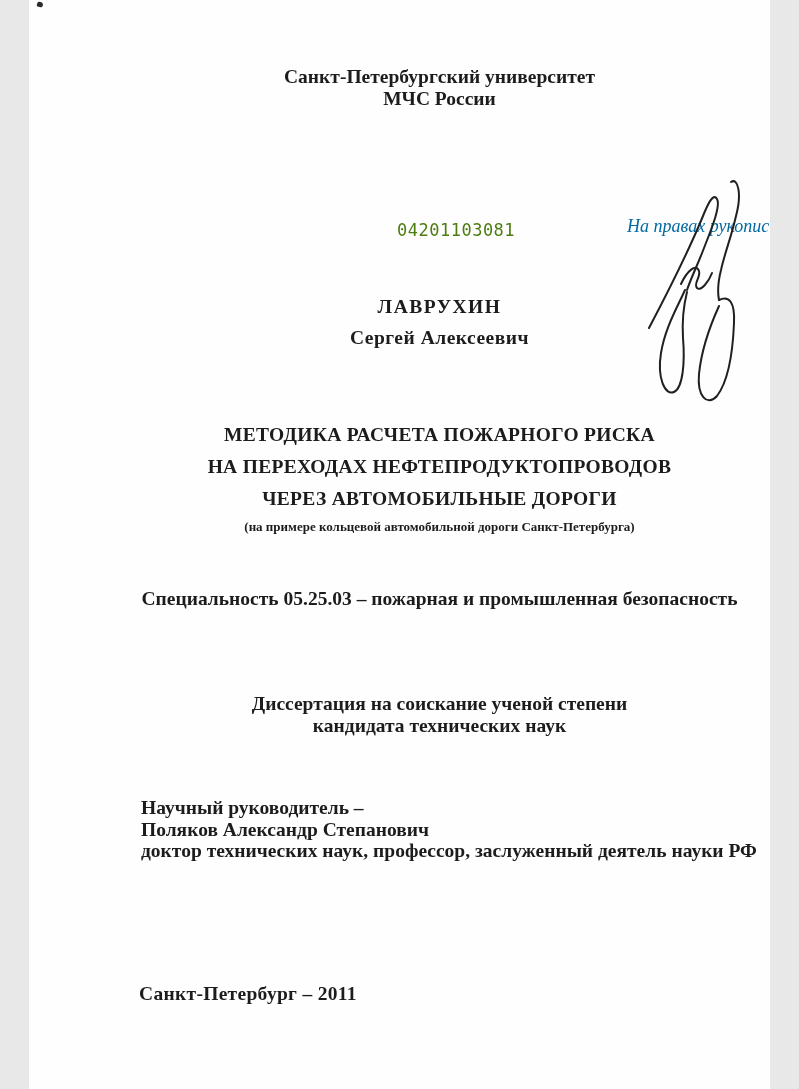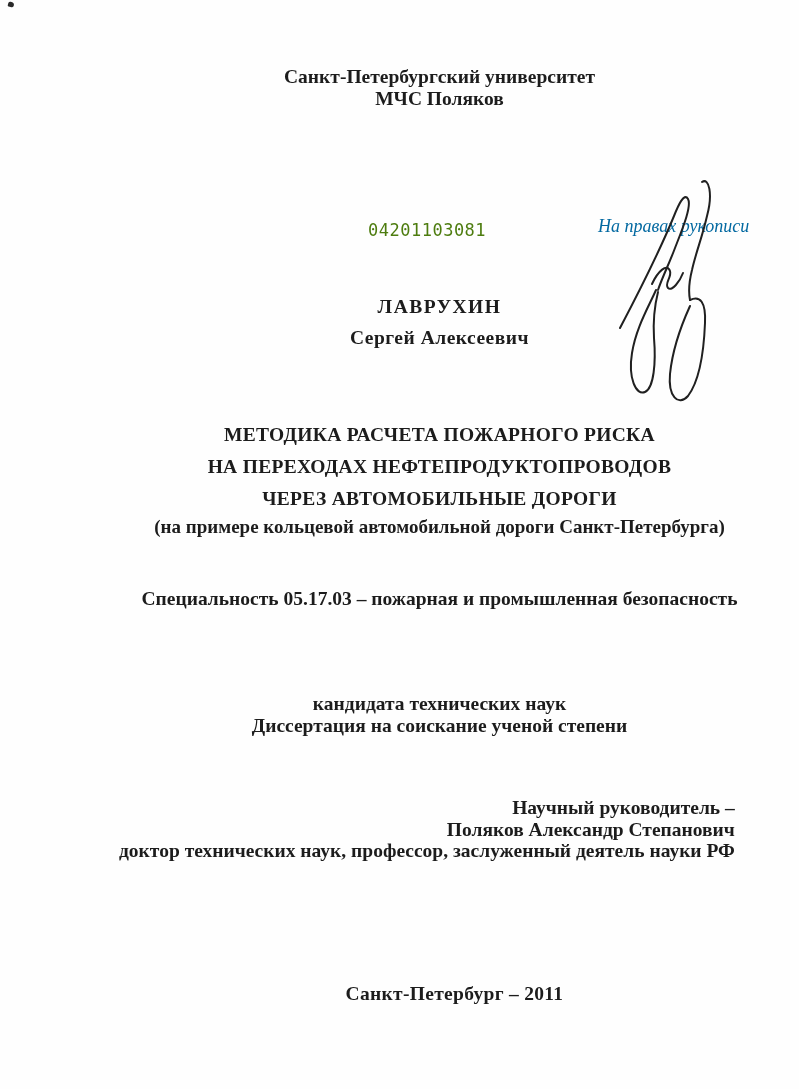--- a/index.html
+++ b/index.html
@@ -1,18 +1,18 @@
 <!DOCTYPE html>
 <html><head>
 <meta charset="utf-8">
 <style>
   html,body { margin:0; padding:0; background:#e8e8e8; }
   .page {
     position:relative;
-    width:799px; height:1089px;
+    width:741px; height:1089px;
     margin:0 auto;
     background:#fefefe;
     font-family:"Liberation Serif", serif;
     color:#1c1c1c;
     overflow:hidden;
   }
   .speck {
     position:absolute; left:8px; top:2px; width:6px; height:5px;
     background:#2a2a2a; border-radius:2px 3px 2px 1px;
     transform:rotate(12deg);
@@ -39,44 +39,44 @@
     width:110px; height:230px;
   }
   .signature path {
     fill:none; stroke:#202020; stroke-width:2;
     stroke-linecap:round; stroke-linejoin:round;
   }
   .author { top:296px; font-size:19.5px; }
   .author .surname { letter-spacing:1.5px; }
   .author .name-patronymic { margin-top:9px; letter-spacing:0.5px; }
   .title { top:419px; font-size:19.5px; line-height:32px; letter-spacing:0.3px; }
-  .subtitle { top:515px; font-size:19px; line-height:24px; }
+  .subtitle { top:515px; font-size:13px; line-height:24px; }
   .specialty { top:587px; font-size:19.5px; line-height:23px; }
   .degree { top:693px; font-size:19.5px; line-height:22px; }
   .supervisor {
-    position:absolute; left:119px; top:797px;
+    position:absolute; left:112px; top:797px;
     font-size:19.5px; line-height:21.5px; font-weight:bold;
-    text-align:right; white-space:nowrap;
+    text-align:left; white-space:nowrap;
   }
   .city-year {
     position:absolute; left:110px; right:0; top:983px;
-    text-align:center; font-size:19.5px; font-weight:bold;
+    font-size:19.5px; font-weight:bold;
     letter-spacing:0.3px;
   }
 </style>
 </head>
 <body>
 
 <div class="page">
 
   <div class="speck"></div>
 
   <div class="center-block header">
     <div>Санкт-Петербургский университет</div>
-    <div>МЧС Поляков</div>
+    <div>МЧС России</div>
   </div>
 
   <div class="reg-number">04201103081</div>
 
   <div class="manuscript-note">На правах рукописи</div>
 
   <svg class="signature" viewBox="0 0 110 230" xmlns="http://www.w3.org/2000/svg">
     <path d="M 8 150 C 28 112, 48 72, 62 38 C 66 28, 72 14, 76 21 C 80 28, 70 52, 63 70 C 57 86, 50 100, 46 112"></path>
     <path d="M 90 4 C 97 -1, 101 16, 95 38 C 90 60, 84 74, 80 92 C 77 104, 76 112, 78 122"></path>
     <path d="M 40 106 C 46 93, 55 85, 58 93 C 60 99, 52 106, 56 110 C 60 114, 68 103, 71 95"></path>
@@ -91,26 +91,26 @@
 
   <div class="center-block title">
     <div>МЕТОДИКА РАСЧЕТА ПОЖАРНОГО РИСКА</div>
     <div>НА ПЕРЕХОДАХ НЕФТЕПРОДУКТОПРОВОДОВ</div>
     <div>ЧЕРЕЗ АВТОМОБИЛЬНЫЕ ДОРОГИ</div>
   </div>
 
   <div class="center-block subtitle">(на примере кольцевой автомобильной дороги Санкт-Петербурга)</div>
 
   <div class="center-block specialty">
-    <div>Специальность 05.17.03 – пожарная и промышленная безопасность</div>
+    <div>Специальность 05.25.03 – пожарная и промышленная безопасность</div>
   </div>
 
   <div class="center-block degree">
+    <div>Диссертация на соискание ученой степени</div>
     <div>кандидата технических наук</div>
-    <div>Диссертация на соискание ученой степени</div>
   </div>
 
   <div class="supervisor">
     <div>Научный руководитель –</div>
     <div>Поляков Александр Степанович</div>
     <div>доктор технических наук, профессор, заслуженный деятель науки РФ</div>
   </div>
 
   <div class="city-year">Санкт-Петербург – 2011</div>
 

